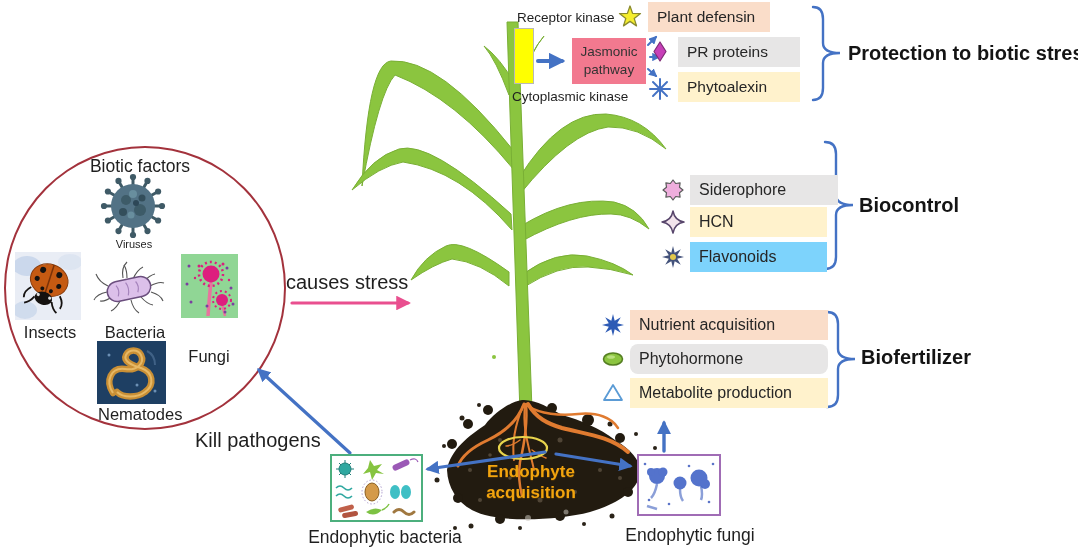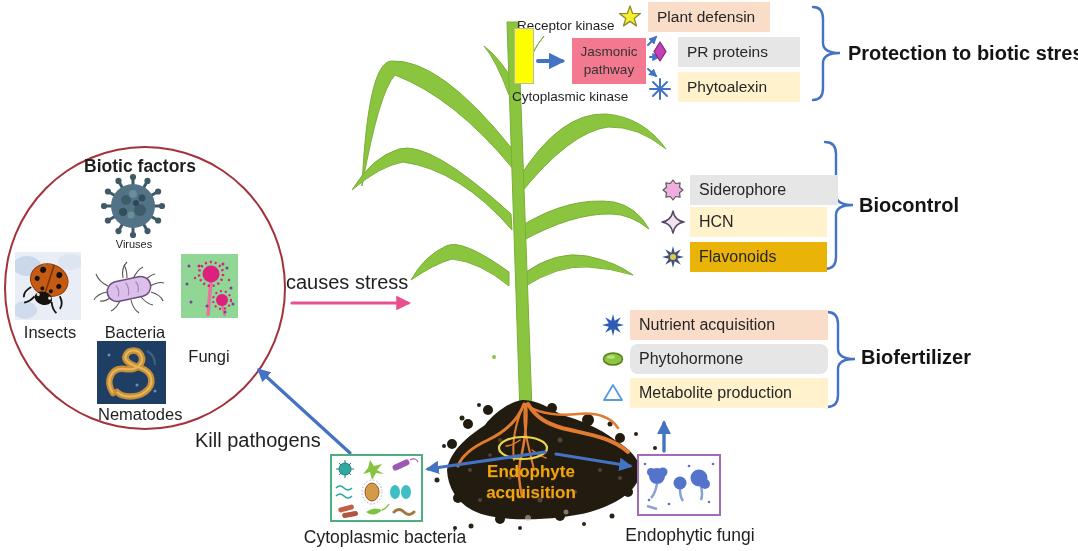--- a/index.html
+++ b/index.html
@@ -1,20 +1,20 @@
 <!DOCTYPE html>
 <html><head>
 <meta charset="utf-8">
 <style>
   html,body{margin:0;padding:0;background:#fff;}
   .canvas{position:relative;width:1078px;height:551px;background:#ffffff;overflow:hidden;
           font-family:"Liberation Sans",sans-serif;color:#1f1f1f;}
   .abs{position:absolute;}
   .lbl{white-space:nowrap;}
-  .bold{font-weight:bold;}
+  .bold{font-weight:normal;}
   .ctr{text-align:center;}
   svg{display:block;}
   .row{display:flex;align-items:center;gap:4px;z-index:3;}
   .icn{display:flex;align-items:center;justify-content:center;flex:0 0 auto;}
   .ibox{display:flex;align-items:center;padding-left:9px;box-sizing:border-box;
         height:30px;font-size:16px;color:#262626;}
   .z1{z-index:1}.z2{z-index:2}.z3{z-index:3}
   #biotic-circle{border:2px solid #a3323c;border-radius:50%;}
   #yellow-rect{background:#ffff00;border:1px solid #b8b8b8;box-sizing:border-box;}
   #jasmonic-box{background:#f2798f;display:flex;align-items:center;justify-content:center;
@@ -128,21 +128,21 @@
       <path stroke-width="2" marker-end="url(#mb)" d="M650,57 L659,57"></path>
       <path stroke-width="2" marker-end="url(#mb)" d="M648,69 L656,76"></path>
       <path stroke-width="3.2" marker-end="url(#mb)" d="M350,453 L259,370"></path>
       <path stroke-width="3.2" marker-end="url(#mb)" d="M545,452 L428,469"></path>
       <path stroke-width="3.2" marker-end="url(#mb)" d="M556,454 L630,466"></path>
       <path stroke-width="3.4" marker-end="url(#mb)" d="M664,451 L664,423"></path>
       <path stroke-width="3.2" stroke="#E94F8F" marker-end="url(#mp)" d="M292,303 L408,303"></path>
     </g>
   </svg>
 
-  <div class="abs z3 lbl" style="left:517px;top:10px;font-size:13.5px;margin-top:8px;">Receptor kinase</div>
+  <div class="abs z3 lbl" style="left:517px;top:10px;font-size:13.5px;">Receptor kinase</div>
   <div id="yellow-rect" class="abs z3" style="left:514px;top:28px;width:20px;height:56px;"></div>
   <div class="abs z3 lbl" style="left:512px;top:89px;font-size:13.5px;">Cytoplasmic kinase</div>
   <div id="jasmonic-box" class="abs z3" style="left:572px;top:38px;width:74px;height:46px;">Jasmonic pathway</div>
 
   <div class="row abs" style="left:616px;top:2px;">
     <span class="icn" style="width:28px">
       <svg width="26" height="26">
           <polygon points="13,2 15.6,9.4 23.5,9.6 17.2,14.4 19.5,21.9 13,17.4 6.5,21.9 8.8,14.4 2.5,9.6 10.4,9.4" fill="#F5EE2E" stroke="#8A8A2E" stroke-width="1.3" stroke-linejoin="round"></polygon>
         </svg>
       </span>
@@ -185,21 +185,21 @@
       </span>
     <span class="ibox" style="width:137px;background:#FFF2CC;">HCN</span>
   </div>
   <div class="row abs" style="left:660px;top:242px;">
     <span class="icn" style="width:26px">
       <svg width="24" height="24">
           <polygon points="12,1 13.7,7.8 19.8,4.2 16.2,10.3 23,12 16.2,13.7 19.8,19.8 13.7,16.2 12,23 10.3,16.2 4.2,19.8 7.8,13.7 1,12 7.8,10.3 4.2,4.2 10.3,7.8" fill="#43527B"></polygon>
           <circle cx="12" cy="12" r="3" fill="#E2C84B"></circle>
         </svg>
       </span>
-    <span class="ibox" style="width:137px;background:#eab308;">Flavonoids</span>
+    <span class="ibox" style="width:137px;background:#7dd3fc;">Flavonoids</span>
   </div>
   <div class="abs z3 grouplbl" style="left:859px;top:194px;">Biocontrol</div>
 
   <div class="row abs" style="left:600px;top:310px;">
     <span class="icn" style="width:26px">
       <svg width="24" height="24">
           <polygon points="12,1 13.7,7.8 19.8,4.2 16.2,10.3 23,12 16.2,13.7 19.8,19.8 13.7,16.2 12,23 10.3,16.2 4.2,19.8 7.8,13.7 1,12 7.8,10.3 4.2,4.2 10.3,7.8" fill="#2E5BB5"></polygon>
         </svg>
       </span>
     <span class="ibox" style="width:198px;background:#FADDC9;">Nutrient acquisition</span>
@@ -401,21 +401,21 @@
           <rect x="6" y="50" width="16" height="5" rx="2.5" fill="#C0604A"></rect>
         </g>
       <g transform="rotate(-10 18 58)">
           <rect x="10" y="56" width="16" height="5" rx="2.5" fill="#B25440"></rect>
         </g>
       <path d="M34,56 q8,-6 16,-2 q-8,8 -16,2" fill="#7DC243"></path>
       <path d="M50,54 q5,-2 7,-6" stroke="#7DC243" stroke-width="1.5" fill="none"></path>
       <path d="M62,56 q5,-5 10,0 t10,0" stroke="#A07840" stroke-width="3" fill="none" stroke-linecap="round"></path>
     </svg>
   </div>
-  <div class="abs z3 ctr" style="left:295px;top:527px;width:180px;font-size:17.5px;">Cytoplasmic bacteria</div>
+  <div class="abs z3 ctr" style="left:295px;top:527px;width:180px;font-size:17.5px;">Endophytic bacteria</div>
 
   <div class="abs z3 boxedimg" style="left:637px;top:454px;width:84px;height:62px;border:2px solid #A06CB5;">
     <svg width="80" height="58" viewBox="0 0 80 58">
       <g stroke="#8B9FD8" stroke-width="2.5" fill="none">
         <path d="M18,28 q-2,10 -6,14"></path>
           <path d="M41,33 q0,8 3,12"></path>
         <path d="M62,30 q2,9 0,14"></path>
           <path d="M8,50 l10,3"></path>
       </g>
       <g fill="#4668C8" opacity="0.92">

